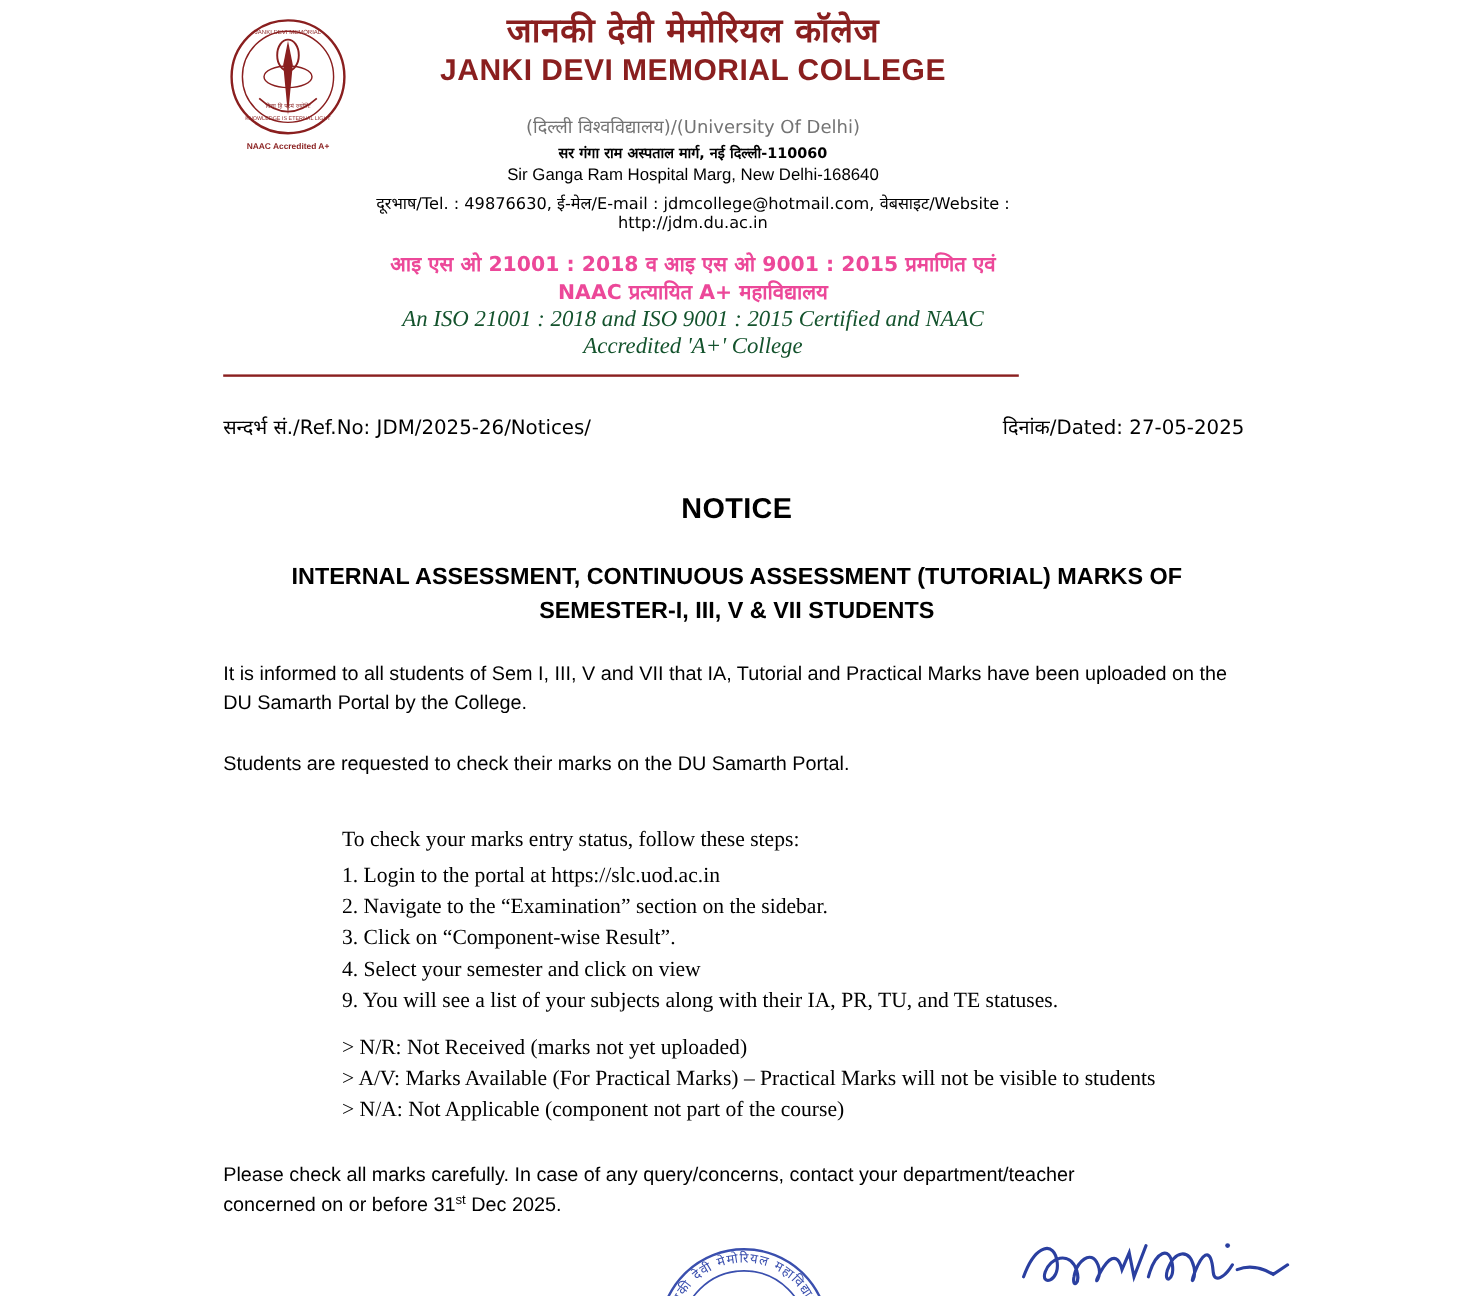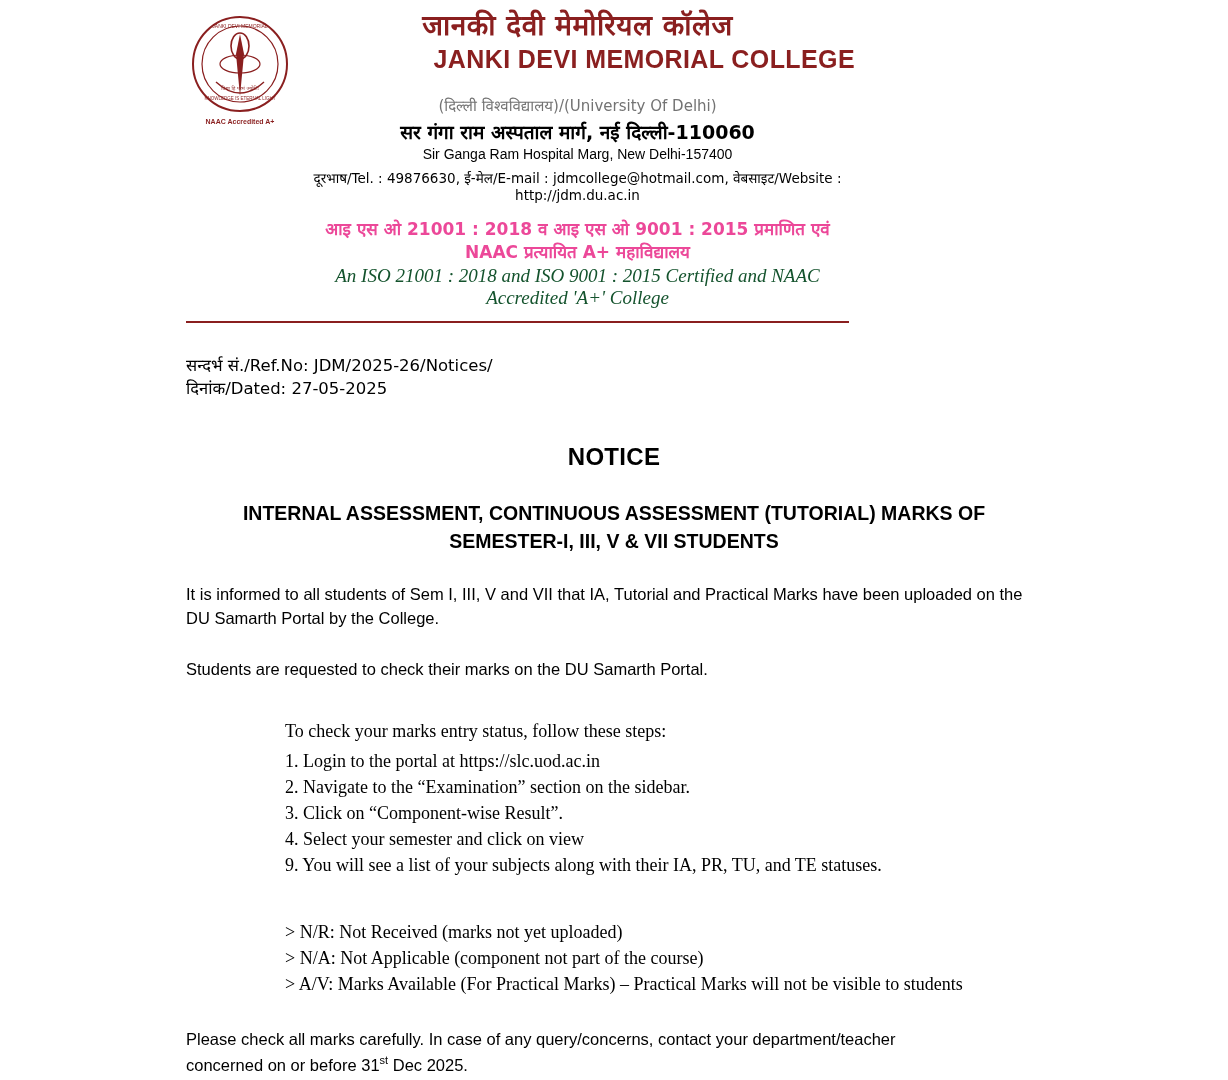--- a/index.html
+++ b/index.html
@@ -54,31 +54,30 @@
     letter-spacing: 0.5px;
     line-height: 1.15;
   }
   .eng-title {
     font-family: "Liberation Sans", sans-serif;
     font-size: 25px;
     font-weight: bold;
     color: #8a1f1f;
     letter-spacing: 0.4px;
     margin-top: 3px;
-    text-align: right;
   }
   .affil {
     font-size: 15px;
     color: #737373;
     margin-top: 21px;
     font-family: "DejaVu Sans", sans-serif;
   }
   .addr-hi {
     font-family: "DejaVu Sans", sans-serif;
-    font-size: 19px;
+    font-size: 12px;
     font-weight: bold;
     margin-top: 4px;
   }
   .addr-en {
     font-size: 14px;
     margin-top: 1px;
   }
   .contact {
     font-size: 13.5px;
     margin-top: 7px;
@@ -105,21 +104,20 @@
     border-top: 2px solid #8a1f1f;
   }
 
   
   .refrow {
     margin: 30px 186px 0 186px;
     display: flex;
     justify-content: space-between;
     font-size: 16.5px;
     font-family: "DejaVu Sans", sans-serif;
-    flex-direction: column;
   }
   .refrow .right { margin-right: 5px; }
 
   
   .notice-title {
     text-align: center;
     font-size: 24px;
     font-weight: bold;
     margin-top: 44px;
     letter-spacing: 0.3px;
@@ -140,21 +138,21 @@
 
   .steps {
     margin: 36px 186px 0 285px;
     font-family: "Liberation Serif", serif;
     font-size: 18px;
     line-height: 1.45;
   }
   .steps .lead { margin-bottom: 4px; }
   .steps ol { margin: 0; padding: 0; list-style: none; }
   .steps li { margin: 0; }
-  .legend { margin-top: 40px; }
+  .legend { margin-top: 12px; }
   .legend div { margin: 0; }
 
   .closing {
     margin: 30px 186px 0 186px;
     font-size: 16.5px;
     line-height: 1.55;
   }
   .closing sup { font-size: 11px; }
 
   
@@ -208,21 +206,21 @@
         <text x="54" y="88" text-anchor="middle" font-family="Liberation Sans, sans-serif" font-size="4.5" fill="#8a1f1f">KNOWLEDGE IS ETERNAL LIGHT</text>
         <text x="54" y="112" text-anchor="middle" font-family="Liberation Sans, sans-serif" font-size="7" font-weight="bold" fill="#8a1f1f">NAAC Accredited A+</text>
       </svg>
     </div>
 
     <div class="head-block">
       <div class="hindi-title">जानकी देवी मेमोरियल कॉलेज</div>
       <div class="eng-title">JANKI DEVI MEMORIAL COLLEGE</div>
       <div class="affil">(दिल्ली विश्वविद्यालय)/(University Of Delhi)</div>
       <div class="addr-hi">सर गंगा राम अस्पताल मार्ग, नई दिल्ली-110060</div>
-      <div class="addr-en">Sir Ganga Ram Hospital Marg, New Delhi-157400</div>
+      <div class="addr-en">Sir Ganga Ram Hospital Marg, New Delhi-168640</div>
       <div class="contact">दूरभाष/Tel. : 49876630, ई-मेल/E-mail : jdmcollege@hotmail.com, वेबसाइट/Website : http://jdm.du.ac.in</div>
       <div class="iso-hi">आइ एस ओ 21001 : 2018 व आइ एस ओ 9001 : 2015 प्रमाणित एवं NAAC प्रत्यायित A+ महाविद्यालय</div>
       <div class="iso-en">An ISO 21001 : 2018 and ISO 9001 : 2015 Certified and NAAC Accredited 'A+' College</div>
     </div>
 
     <div class="rule"></div>
   </div>
 
   <div class="refrow">
     <div>
@@ -247,22 +245,22 @@
     <div class="lead">To check your marks entry status, follow these steps:</div>
     <ol>
       <li>1. Login to the portal at https://slc.uod.ac.in</li>
       <li>2. Navigate to the “Examination” section on the sidebar.</li>
       <li>3. Click on “Component-wise Result”.</li>
       <li>4. Select your semester and click on view</li>
       <li>9. You will see a list of your subjects along with their IA, PR, TU, and TE statuses.</li>
     </ol>
     <div class="legend">
       <div>&gt; N/R: Not Received (marks not yet uploaded)</div>
+      <div>&gt; A/V: Marks Available (For Practical Marks) – Practical Marks will not be visible to students</div>
       <div>&gt; N/A: Not Applicable (component not part of the course)</div>
-      <div>&gt; A/V: Marks Available (For Practical Marks) – Practical Marks will not be visible to students</div>
     </div>
   </div>
 
   <div class="closing">
     <span>Please check all marks carefully. In case of any query/concerns, contact your department/teacher</span><br>
     <span>concerned on or before 31</span><sup>st</sup><span> Dec 2025.</span>
   </div>
 
   <div class="sign-area">
 

